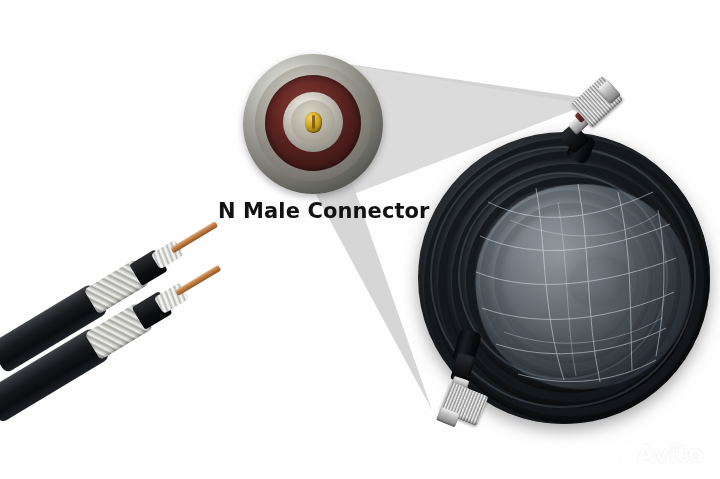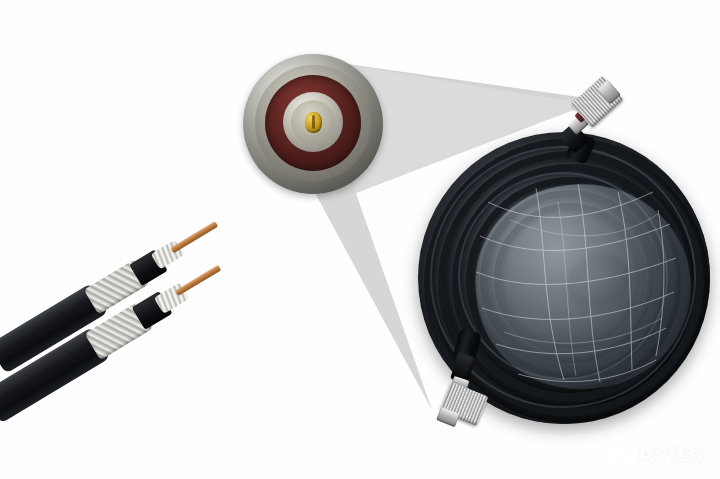--- a/index.html
+++ b/index.html
@@ -288,20 +288,21 @@
     <div id="mag-shadowtab"></div>
     <div id="mag-body"></div>
     <div id="mag-ring2"></div>
     <div id="mag-maroon"></div>
     <div id="mag-inner-silver"></div>
     <div id="mag-dielectric"></div>
     <div id="mag-pin"></div>
     <div id="mag-pin-slot"></div>
   </div>
 
+  <div id="label">N Male Connector</div>
 
   <div id="coil">
     <div id="coil-outer">
       <div class="coil-ring" style="left:6px;  top:6px;  width:278px; height:278px; border-width:7px;"></div>
       <div class="coil-ring" style="left:20px; top:19px; width:250px; height:250px; border-width:7px;"></div>
       <div class="coil-ring" style="left:34px; top:32px; width:222px; height:222px; border-width:7px;"></div>
       <div class="coil-ring" style="left:48px; top:45px; width:194px; height:194px; border-width:7px;"></div>
       <div class="coil-ring" style="left:62px; top:58px; width:166px; height:166px; border-width:7px;"></div>
       <div class="coil-ring" style="left:76px; top:71px; width:138px; height:138px; border-width:7px;"></div>
       <div class="coil-sheen" style="left:12px; top:14px; width:262px; height:258px;"></div>

